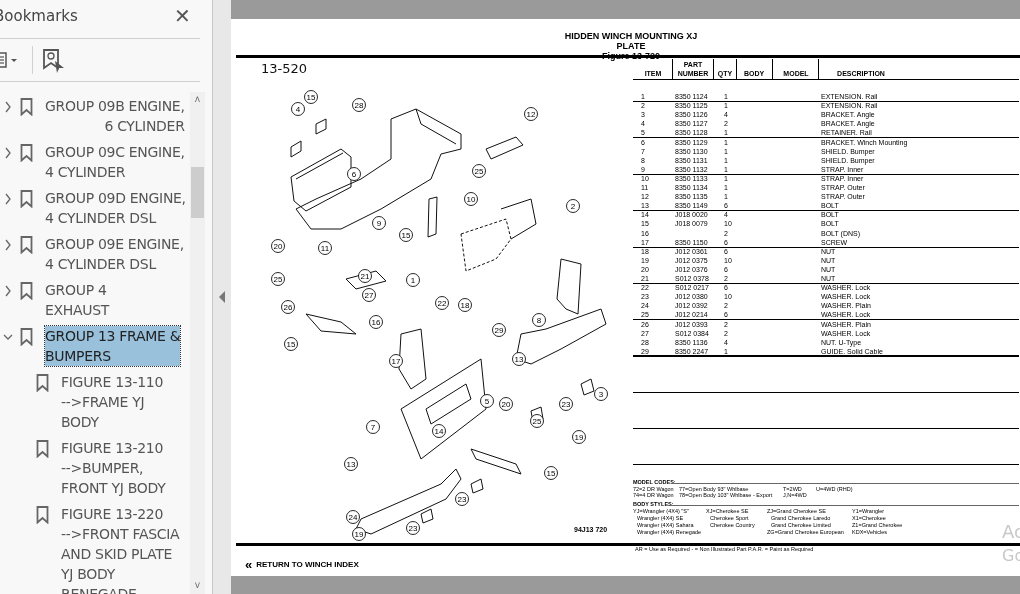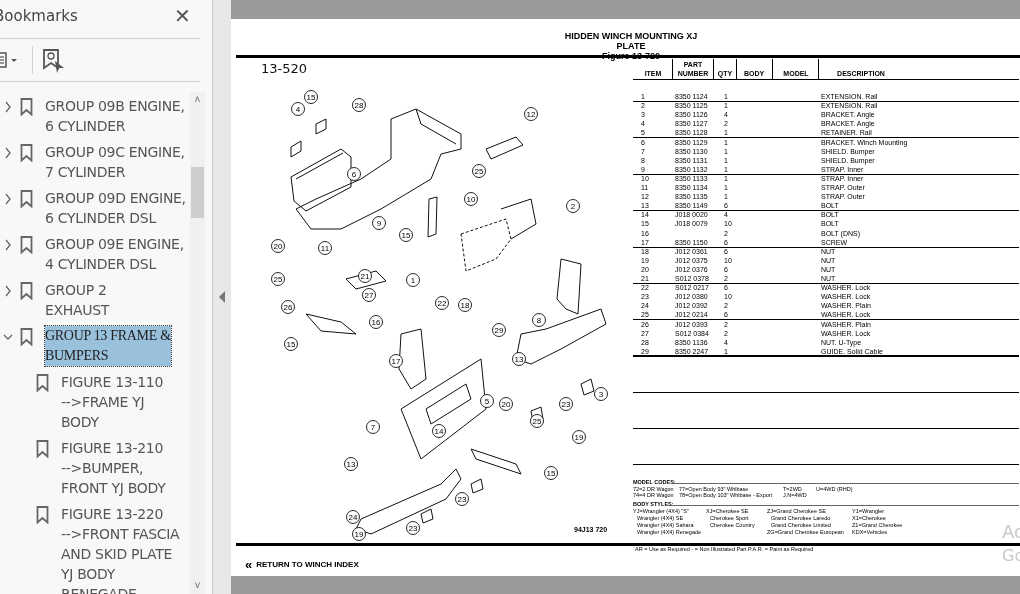--- a/index.html
+++ b/index.html
@@ -11,21 +11,21 @@
   .sb-close{position:absolute;left:174px;top:6px;font-size:20px;color:#555;line-height:20px;cursor:pointer;font-family:"DejaVu Sans",sans-serif;}
   .sb-tools{position:absolute;left:0;top:39px;width:200px;height:42px;border-bottom:1px solid #cfcfcf;}
   .sb-opt{position:absolute;left:-4px;top:12px;width:30px;height:18px;}
   .sb-sep{position:absolute;left:32px;top:46px;width:1px;height:28px;background:#d0d0d0;}
   .sb-find{position:absolute;left:42px;top:48px;width:24px;height:26px;}
   .tree{position:absolute;left:0;top:92px;width:190px;height:502px;overflow:hidden;}
   .node{position:absolute;font-family:"DejaVu Sans",sans-serif;font-size:14px;line-height:20px;color:#555;}
   .node .chev{position:absolute;width:10px;height:14px;}
   .node .bm{position:absolute;width:13px;height:18px;}
   .node .lbl{position:absolute;white-space:pre-line;letter-spacing:-0.3px;}
-  .node.sel .lbl{background:#99c1dc;outline:1px dotted #333;color:#222;font-family:Liberation Serif, serif;}
+  .node.sel .lbl{background:#99c1dc;outline:1px dotted #333;color:#222;}
   .vscroll{position:absolute;left:190px;top:92px;width:15px;height:502px;background:#f0f0f0;}
   .vthumb{position:absolute;left:1px;top:75px;width:13px;height:51px;background:#cdcdcd;}
   .sc-arr{position:absolute;left:2px;width:11px;height:10px;font-size:10px;color:#666;text-align:center;}
   .splitter{position:absolute;left:212px;top:0;width:18px;height:594px;background:#e8e8e8;border-left:1px solid #c9c9c9;}
   .collapse-tri{position:absolute;left:6px;top:291px;width:0;height:0;border-top:6px solid transparent;border-bottom:6px solid transparent;border-right:6px solid #777;}
   
   .docview{position:absolute;left:231px;top:0;width:789px;height:594px;background:#9a9a9a;}
   .page{position:absolute;left:0;top:19px;width:789px;height:557px;background:#fff;}
   .pdf-title{position:absolute;left:320px;top:12px;width:160px;text-align:center;font-weight:bold;font-size:9px;line-height:10px;color:#000;}
   .rule{position:absolute;background:#000;}
@@ -70,61 +70,61 @@
   </svg>
 
   <div class="tree" id="tree">
       <div class="node" style="top: 4px; left: 0px; width: 190px;">
         <svg class="chev" viewBox="0 0 10 14" style="left: 3px; top: 4px;">
           <polyline points="3,2 7,7 3,12" fill="none" stroke="#666" stroke-width="1.3"></polyline>
         </svg>
         <svg class="bm" viewBox="0 0 13 18" style="left: 20px; top: 2px;">
           <path d="M1.5 1 H11.5 V16.5 L6.5 12 L1.5 16.5 Z" fill="none" stroke="#666" stroke-width="1.8"></path>
         </svg>
-        <span class="lbl" style="left: 45px; top: 0px;">GROUP 09B  ENGINE,
+        <span class="lbl" style="left: 45px; top: 0px; text-align: right;">GROUP 09B  ENGINE,
 6 CYLINDER</span>
       </div>
       <div class="node" style="top: 50px; left: 0px; width: 190px;">
         <svg class="chev" viewBox="0 0 10 14" style="left: 3px; top: 4px;">
           <polyline points="3,2 7,7 3,12" fill="none" stroke="#666" stroke-width="1.3"></polyline>
         </svg>
         <svg class="bm" viewBox="0 0 13 18" style="left: 20px; top: 2px;">
           <path d="M1.5 1 H11.5 V16.5 L6.5 12 L1.5 16.5 Z" fill="none" stroke="#666" stroke-width="1.8"></path>
         </svg>
         <span class="lbl" style="left: 45px; top: 0px;">GROUP 09C  ENGINE,
-7 CYLINDER</span>
+4 CYLINDER</span>
       </div>
       <div class="node" style="top: 96px; left: 0px; width: 190px;">
         <svg class="chev" viewBox="0 0 10 14" style="left: 3px; top: 4px;">
           <polyline points="3,2 7,7 3,12" fill="none" stroke="#666" stroke-width="1.3"></polyline>
         </svg>
         <svg class="bm" viewBox="0 0 13 18" style="left: 20px; top: 2px;">
           <path d="M1.5 1 H11.5 V16.5 L6.5 12 L1.5 16.5 Z" fill="none" stroke="#666" stroke-width="1.8"></path>
         </svg>
         <span class="lbl" style="left: 45px; top: 0px;">GROUP 09D  ENGINE,
-6 CYLINDER DSL</span>
+4 CYLINDER DSL</span>
       </div>
       <div class="node" style="top: 142px; left: 0px; width: 190px;">
         <svg class="chev" viewBox="0 0 10 14" style="left: 3px; top: 4px;">
           <polyline points="3,2 7,7 3,12" fill="none" stroke="#666" stroke-width="1.3"></polyline>
         </svg>
         <svg class="bm" viewBox="0 0 13 18" style="left: 20px; top: 2px;">
           <path d="M1.5 1 H11.5 V16.5 L6.5 12 L1.5 16.5 Z" fill="none" stroke="#666" stroke-width="1.8"></path>
         </svg>
         <span class="lbl" style="left: 45px; top: 0px;">GROUP 09E  ENGINE,
 4 CYLINDER DSL</span>
       </div>
       <div class="node" style="top: 188px; left: 0px; width: 190px;">
         <svg class="chev" viewBox="0 0 10 14" style="left: 3px; top: 4px;">
           <polyline points="3,2 7,7 3,12" fill="none" stroke="#666" stroke-width="1.3"></polyline>
         </svg>
         <svg class="bm" viewBox="0 0 13 18" style="left: 20px; top: 2px;">
           <path d="M1.5 1 H11.5 V16.5 L6.5 12 L1.5 16.5 Z" fill="none" stroke="#666" stroke-width="1.8"></path>
         </svg>
-        <span class="lbl" style="left: 45px; top: 0px;">GROUP  2
+        <span class="lbl" style="left: 45px; top: 0px;">GROUP  4
 EXHAUST</span>
       </div>
       <div class="node sel" style="top: 234px; left: 0px; width: 190px;">
         <svg class="chev" viewBox="0 0 10 14" style="left: 3px; top: 4px;">
           <polyline points="1,5 5,9 9,5" fill="none" stroke="#666" stroke-width="1.3"></polyline>
         </svg>
         <svg class="bm" viewBox="0 0 13 18" style="left: 20px; top: 2px;">
           <path d="M1.5 1 H11.5 V16.5 L6.5 12 L1.5 16.5 Z" fill="none" stroke="#666" stroke-width="1.8"></path>
         </svg>
         <span class="lbl" style="left: 45px; top: 0px;">GROUP  13  FRAME &amp;

